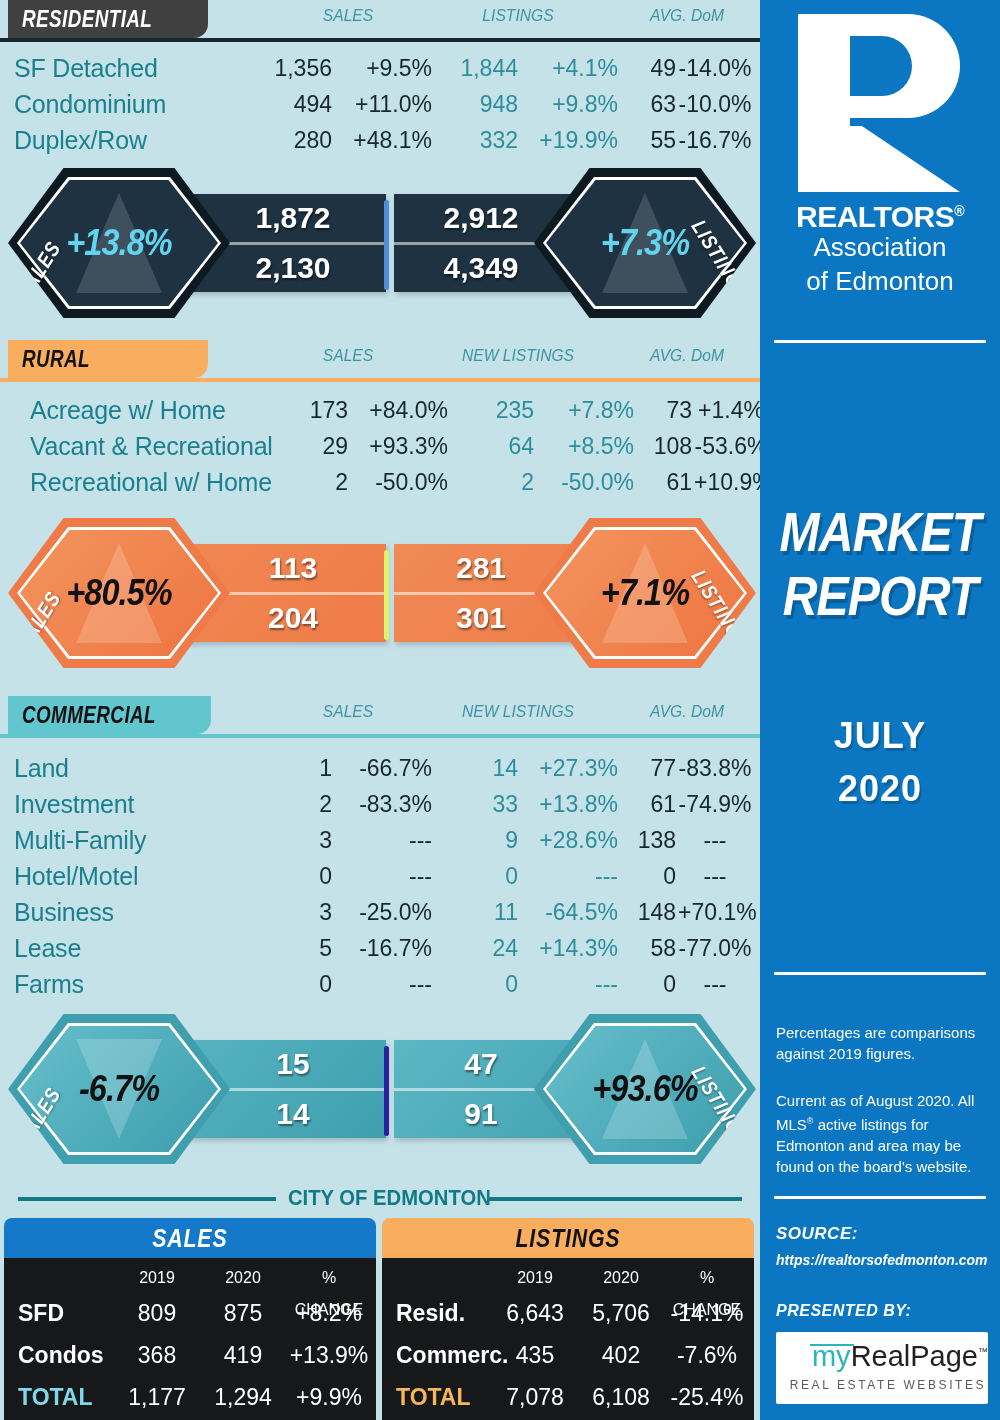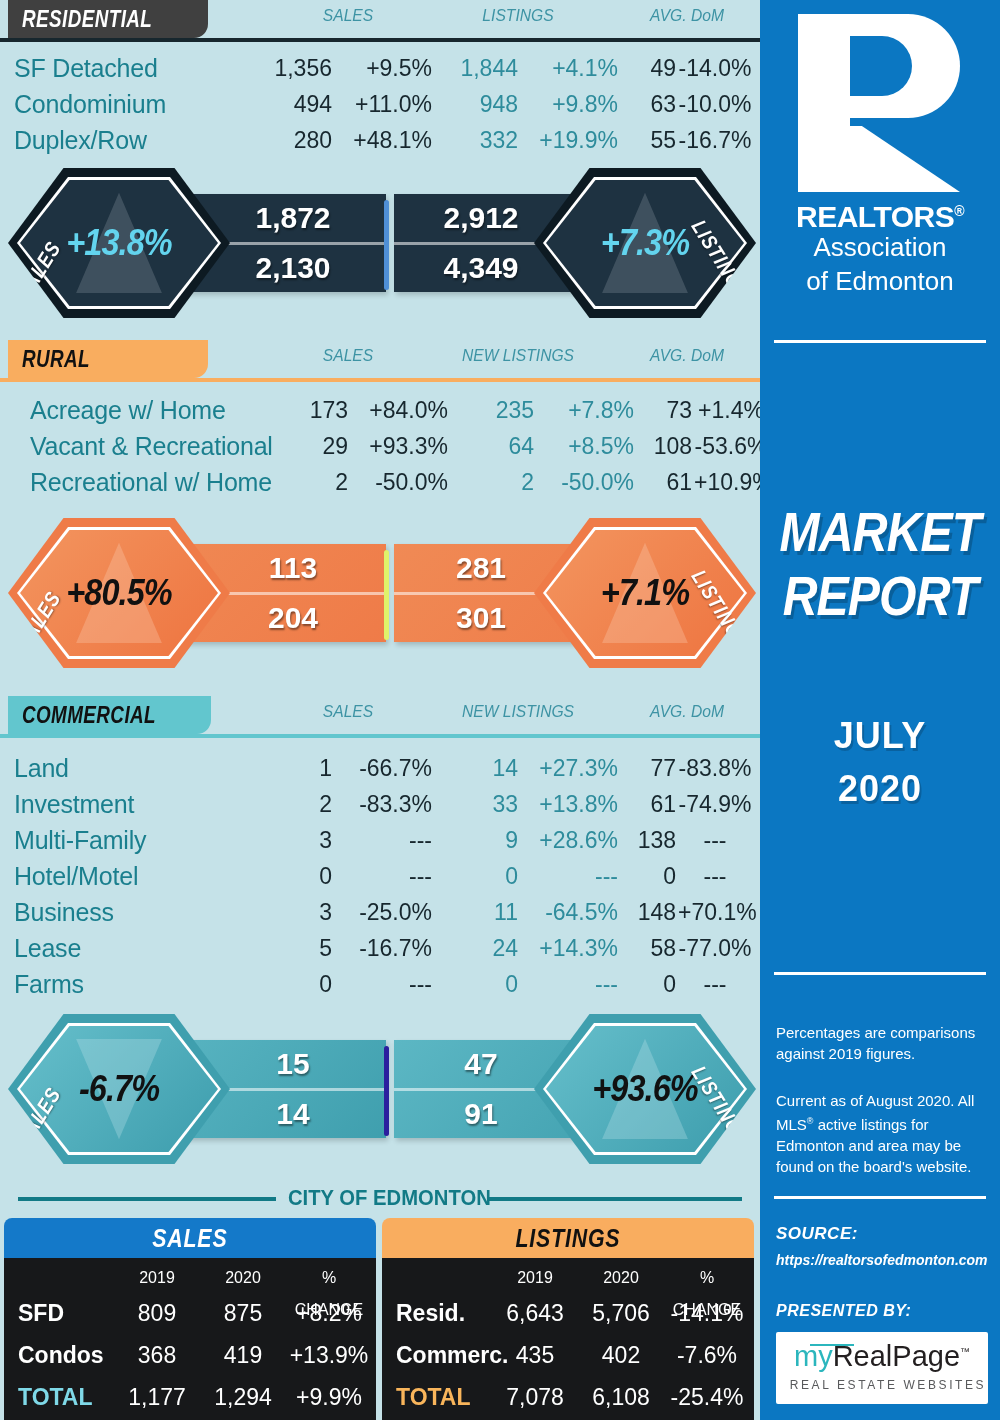--- a/index.html
+++ b/index.html
@@ -213,21 +213,21 @@
   }
   #pres-label {
     position:absolute; left:16px; top:1302px; font-size:16px; font-weight:bold;
     font-style:italic; color:#fff; letter-spacing:.5px;
   }
   #mrp-box {
     position:absolute; left:16px; top:1332px; width:212px; height:72px;
     background:#fff; border-radius:2px;
   }
   #mrp-main {
-    position:absolute; left:0; top:8px; width:212px; text-align:center;
+    position:absolute; left:0; top:8px; width:212px; text-align:right;
     font-size:29px; font-weight:500; color:#231f20; white-space:nowrap;
   }
   #mrp-main .my { color:#2bb6bd; font-weight:400; }
   #mrp-main .tm { font-size:10px; vertical-align:super; color:#231f20; }
   #mrp-bar { position:absolute; left:34px; top:12px; width:44px; height:2px; background:#2bb6bd; }
   #mrp-sub {
     position:absolute; left:0; top:46px; width:212px; text-align:center;
     font-size:12px; color:#58595b; letter-spacing:2.6px; white-space:nowrap;padding-left:12px;
   }
 </style>

